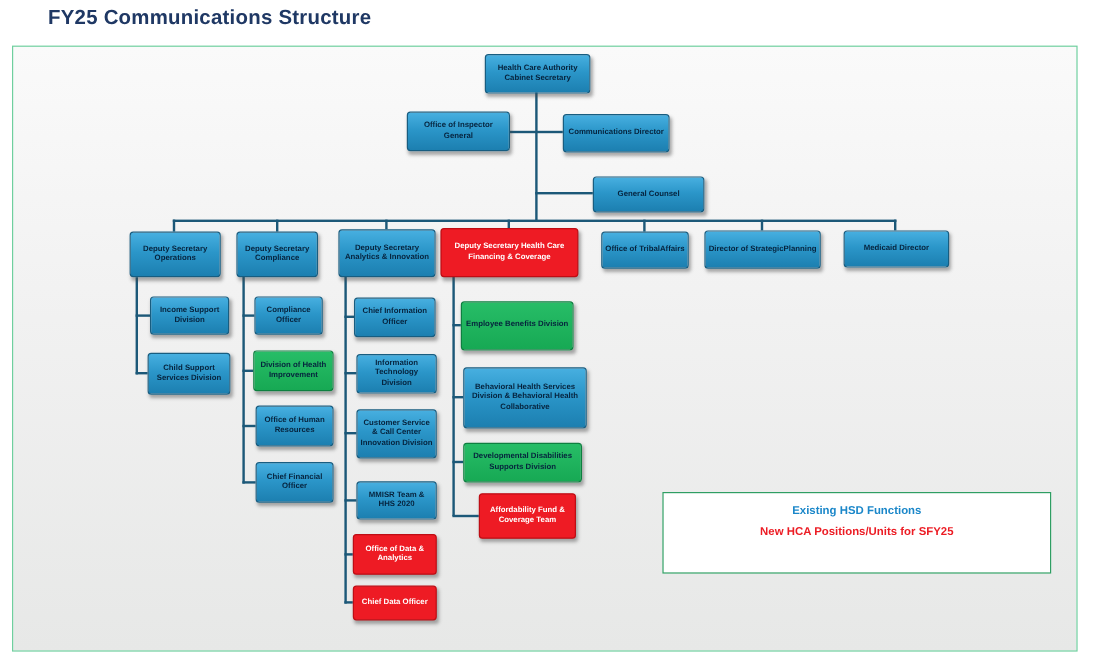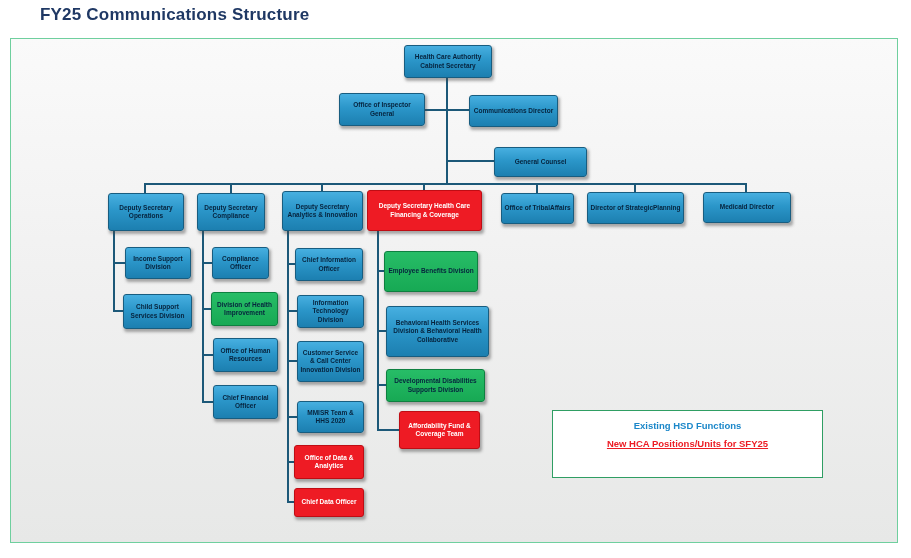--- a/index.html
+++ b/index.html
@@ -31,28 +31,28 @@
     border:1px solid #0e8040;color:#06233d;
   }
   .red{
     background:#ee1b24;
     border:1px solid #bf0d14;color:#ffffff;
   }
   .vline,.hline{position:absolute;background:#1c5878;}
   .vline{width:1.5px;}
   .hline{height:1.5px;}
   .legend{
-    position:absolute;left:552px;top:410px;width:271px;height:68px;
+    position:absolute;left:552px;top:410px;width:324px;height:68px;
     background:#ffffff;border:1.5px solid #2f9e63;box-sizing:border-box;
     text-align:center;padding-top:9px;
   }
   .legend div{font-weight:bold;font-size:9.5px;line-height:1.3;}
   .legend .l-blue{color:#1b87c9;}
   .legend .l-green{color:#00a551;}
-  .legend .l-red{color:#ec1c24;margin-top:6px;text-decoration:underline;}
+  .legend .l-red{color:#ec1c24;margin-top:6px;}
 </style>
 </head>
 <body>
 
 <div class="page-title">FY25 Communications Structure</div>
 
 <div class="canvas">
 
   <div class="vline" style="left:435px;top:38px;height:107px"></div>
   <div class="hline" style="left:414px;top:70px;width:44px"></div>

